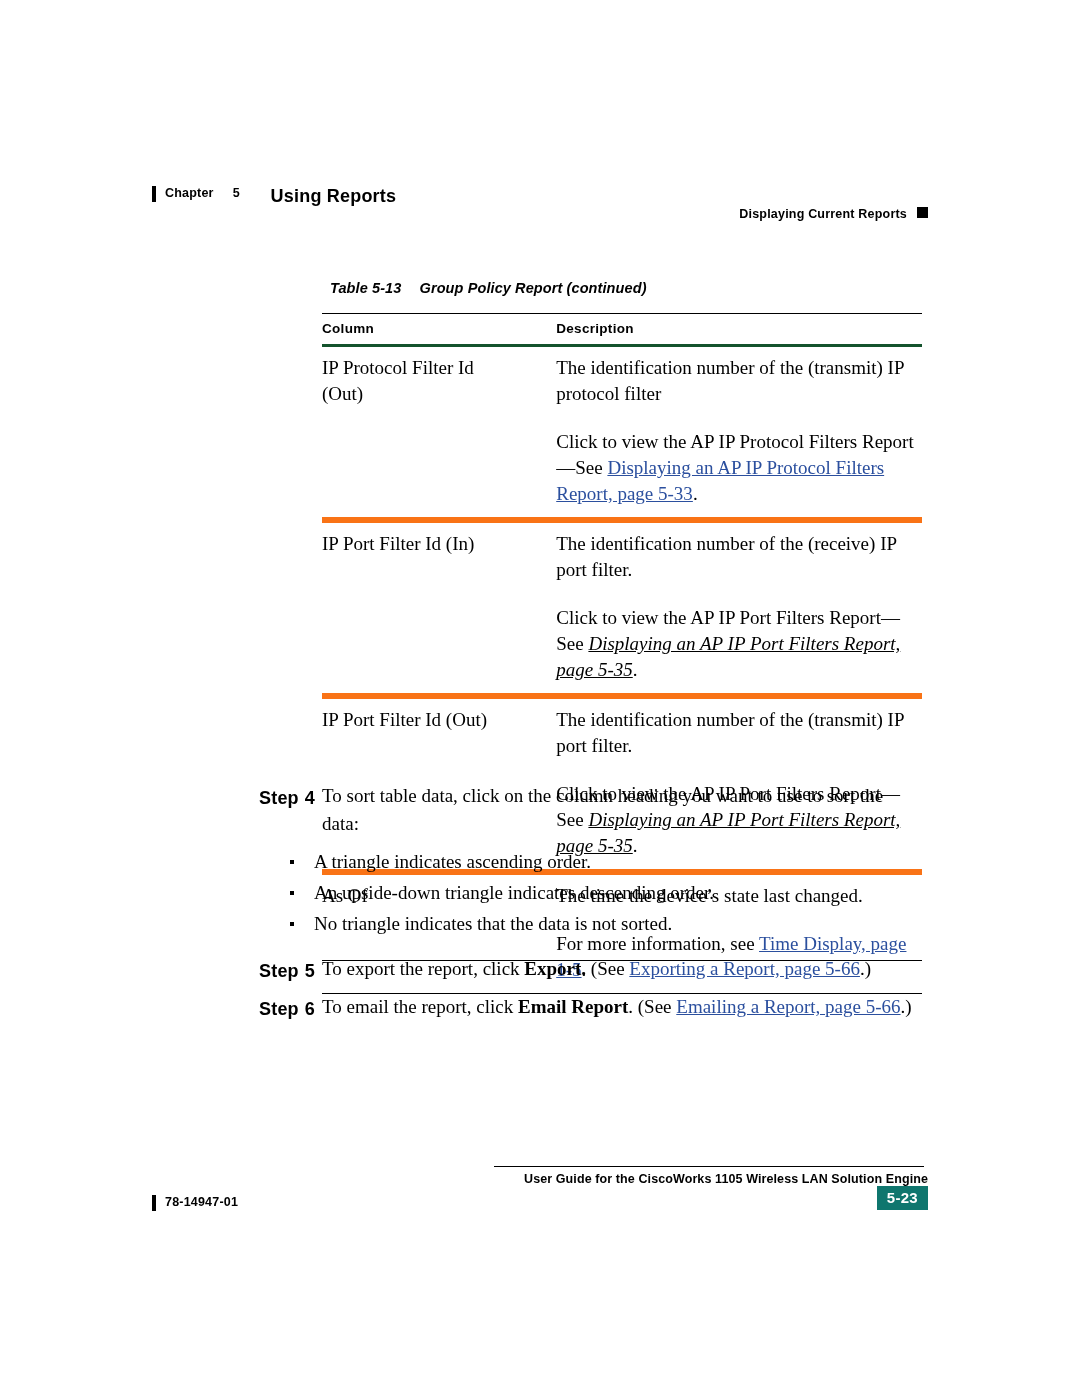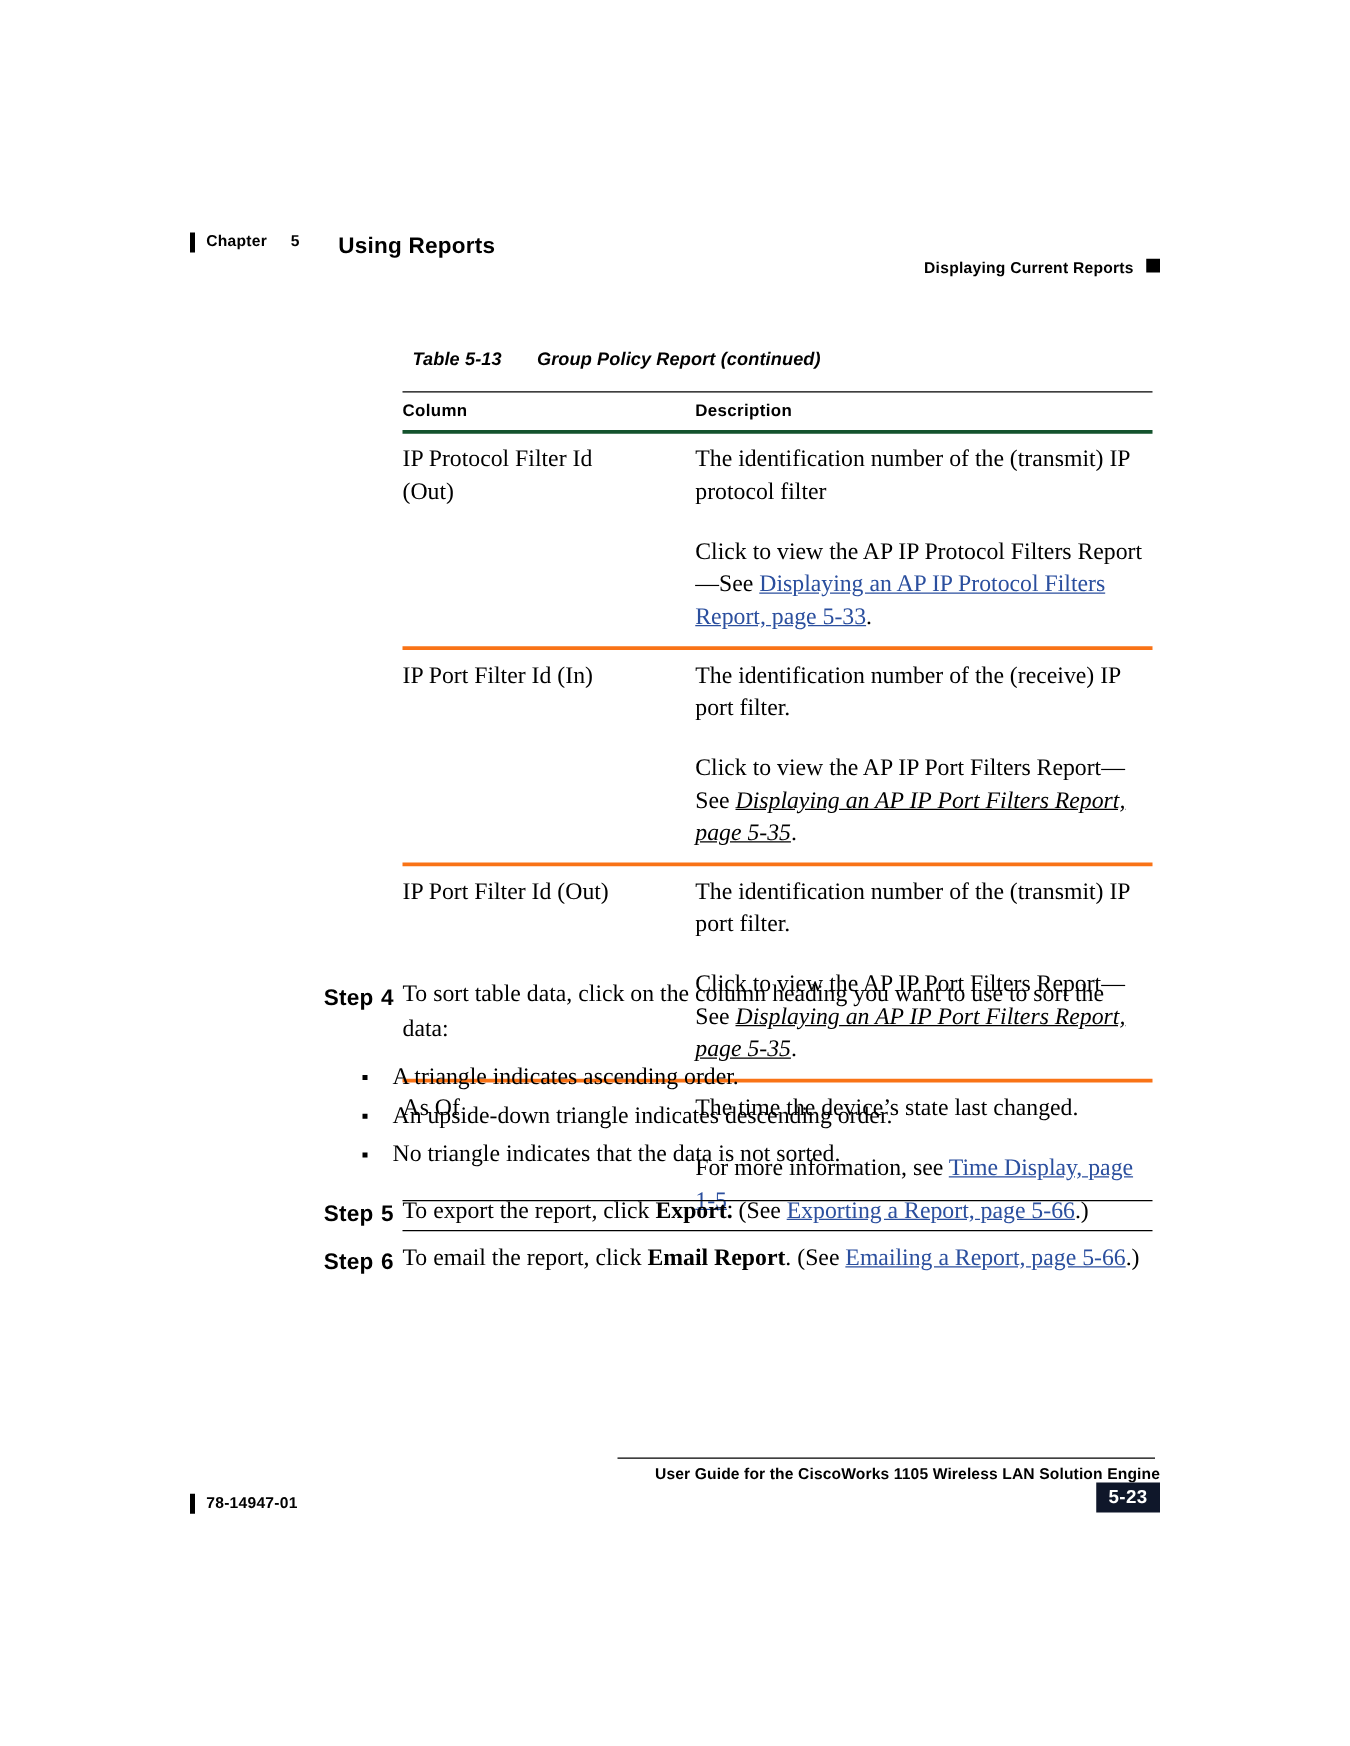--- a/index.html
+++ b/index.html
@@ -75,21 +75,21 @@
   .table-caption {
     position: absolute;
     left: 330px;
     top: 280px;
     font-family: "Liberation Sans", sans-serif;
     font-size: 14.5px;
     font-style: italic;
     font-weight: bold;
     letter-spacing: 0.1px;
   }
-  .table-caption .cap-num { margin-right: 24px; text-align: right; }
+  .table-caption .cap-num { margin-right: 14px; text-align: right; }
   .table-caption .cap-cont { font-weight: bold; }
 
   table.report {
     position: absolute;
     left: 322px;
     top: 313px;
     width: 600px;
     border-collapse: collapse;
   }
   table.report th, table.report td {
@@ -103,21 +103,21 @@
     font-weight: bold;
     letter-spacing: 0.3px;
     padding: 7px 0 8px 0;
     border-top: 1.6px solid #000000;
     border-bottom: 3px solid #14532d;
   }
   table.report tbody td {
     font-size: 19px;
     line-height: 26px;
     padding: 8px 0 10px 0;
-    border-bottom: 3px solid #f97316;
+    border-bottom: 6px solid #f97316;
   }
   table.report tbody tr:last-child td {
     border-bottom: 1.6px solid #000000;
   }
   .col-1 { width: 228px; padding-right: 10px !important; }
   .col-2 { width: 372px; }
   .para + .para { margin-top: 22px; }
   .link { color: #2b4f9e; }
   .link-italic { color: #000000; font-style: italic; }
 
@@ -214,21 +214,21 @@
   .footer-bar {
     width: 4px;
     height: 16px;
     background: #000000;
     display: inline-block;
   }
   .page-badge {
     position: absolute;
     right: 152px;
     top: 1186px;
-    background: #0f172a;
+    background: #0f766e;
     color: #ffffff;
     font-family: "Liberation Sans", sans-serif;
     font-size: 15px;
     font-weight: bold;
     padding: 3px 10px 4px 10px;
     letter-spacing: 0.3px;
   }
 </style>
 </head>
 <body>

